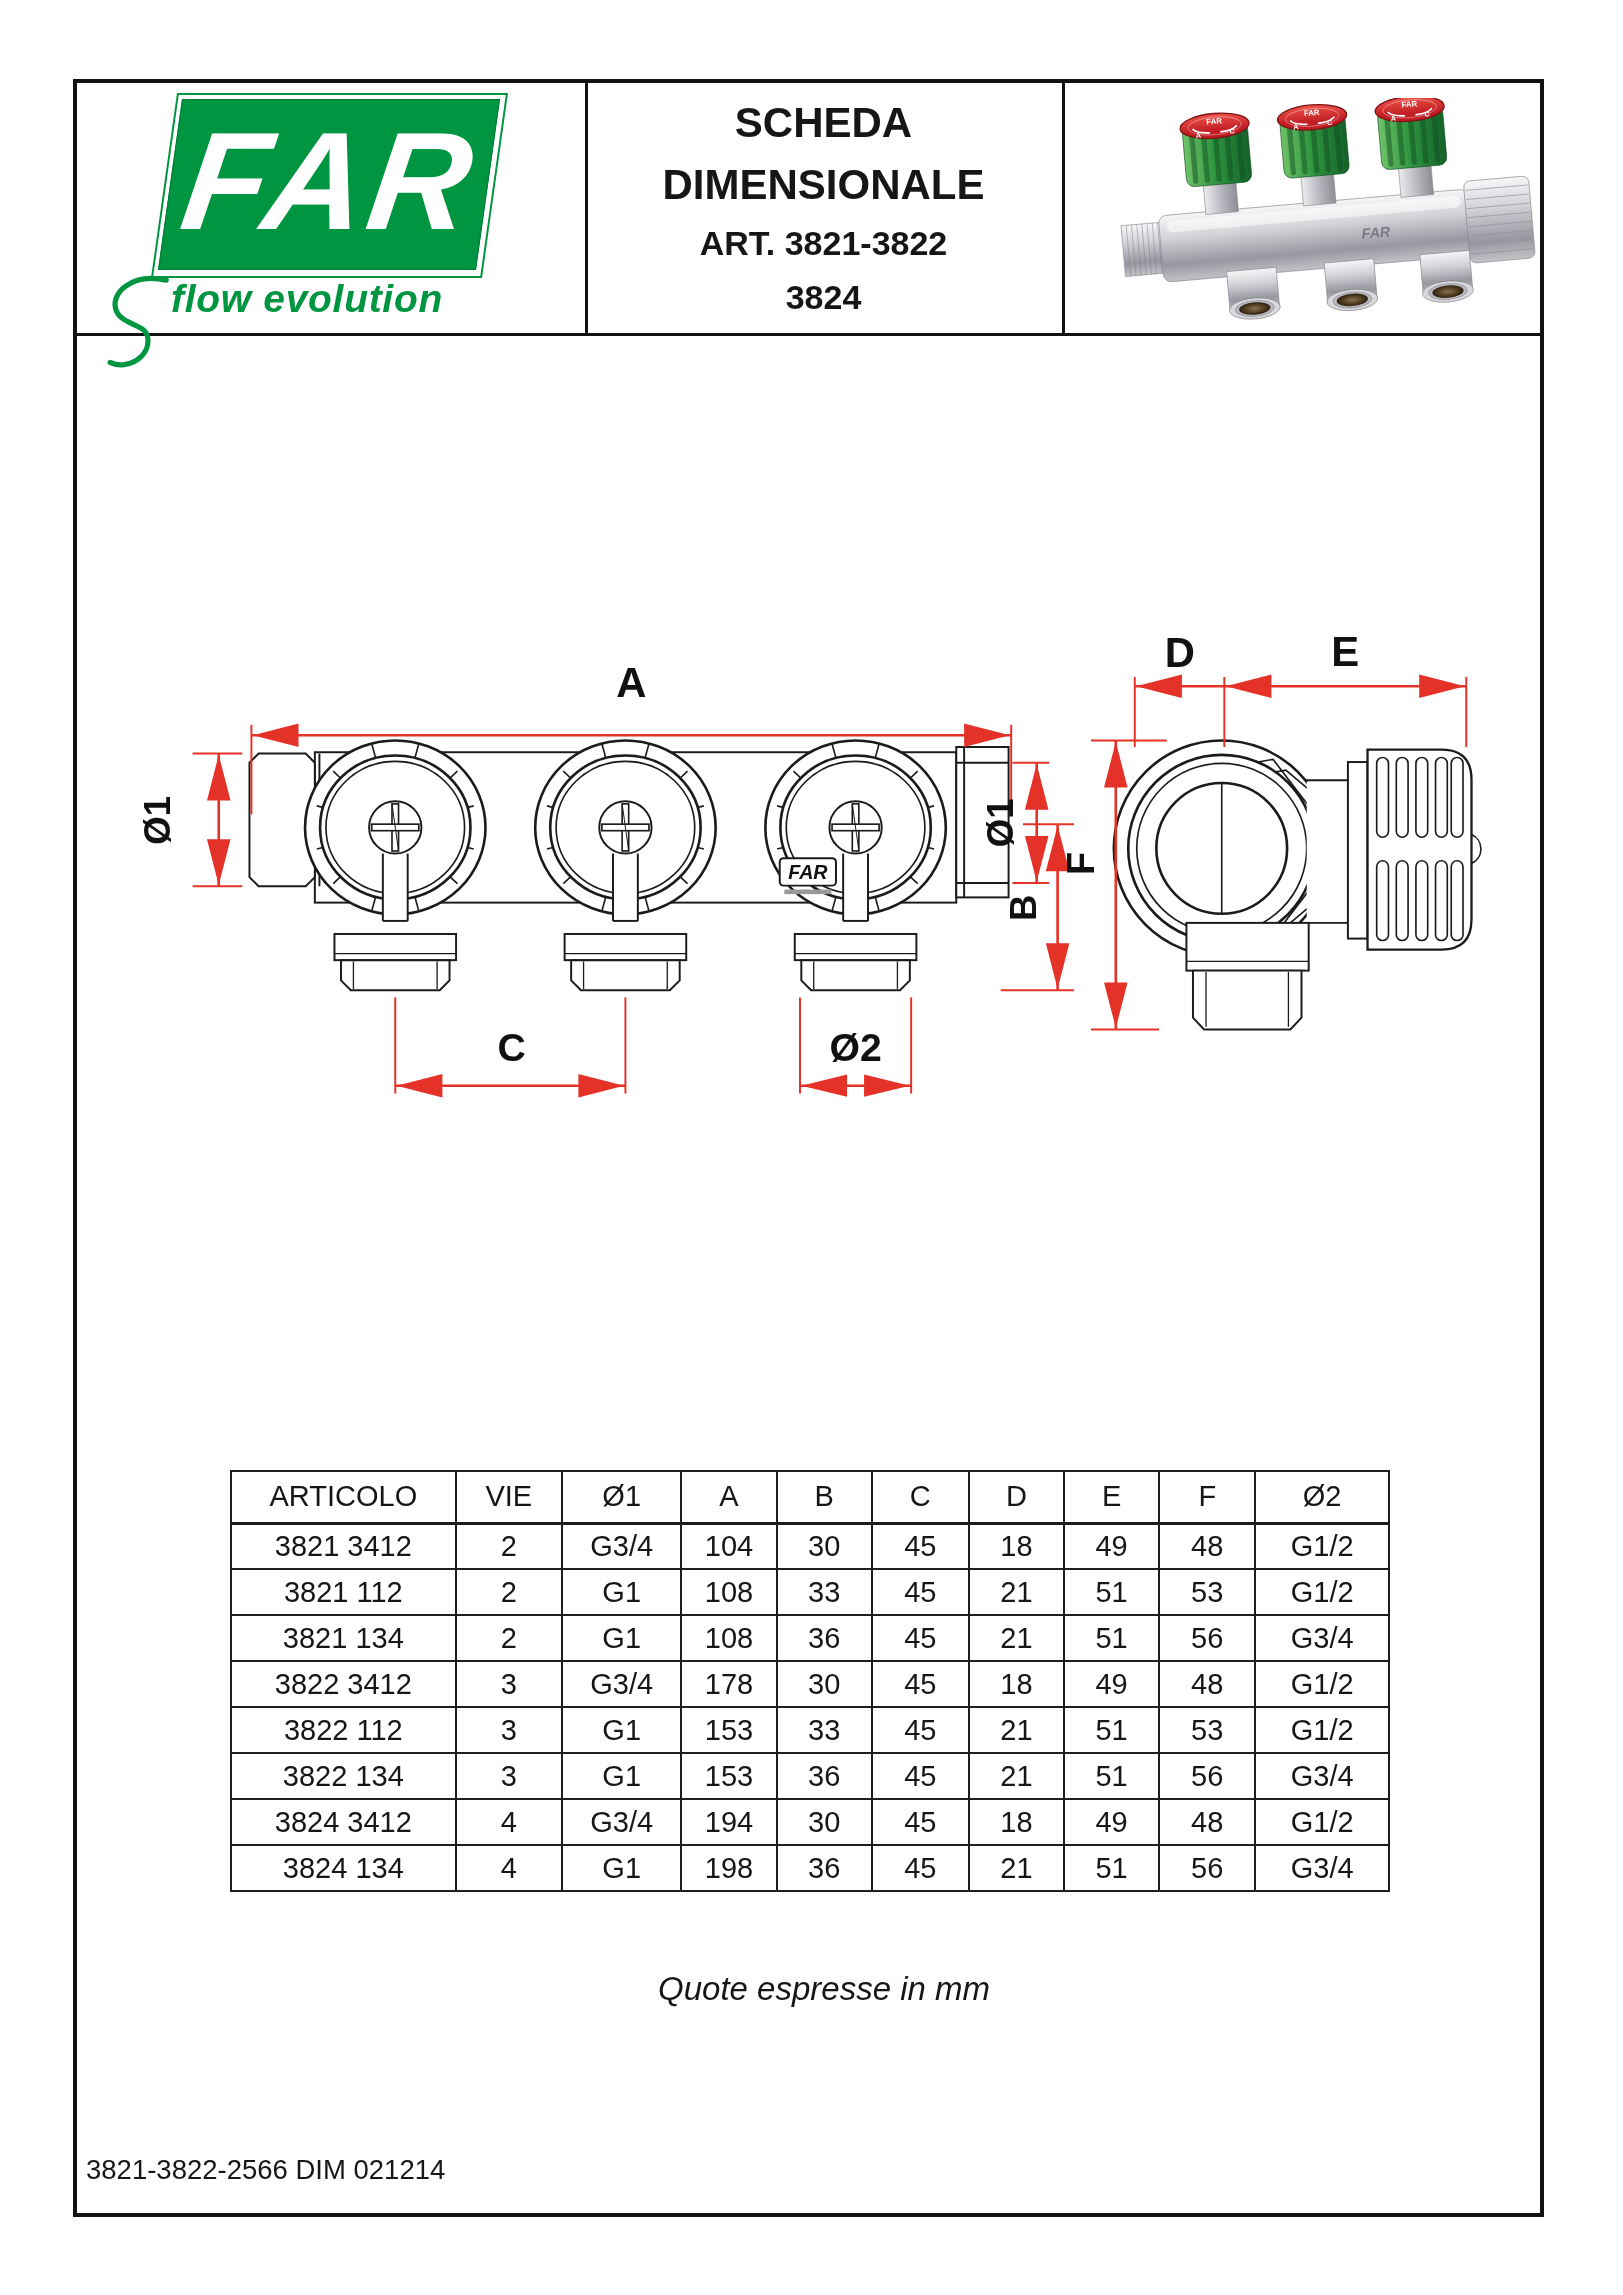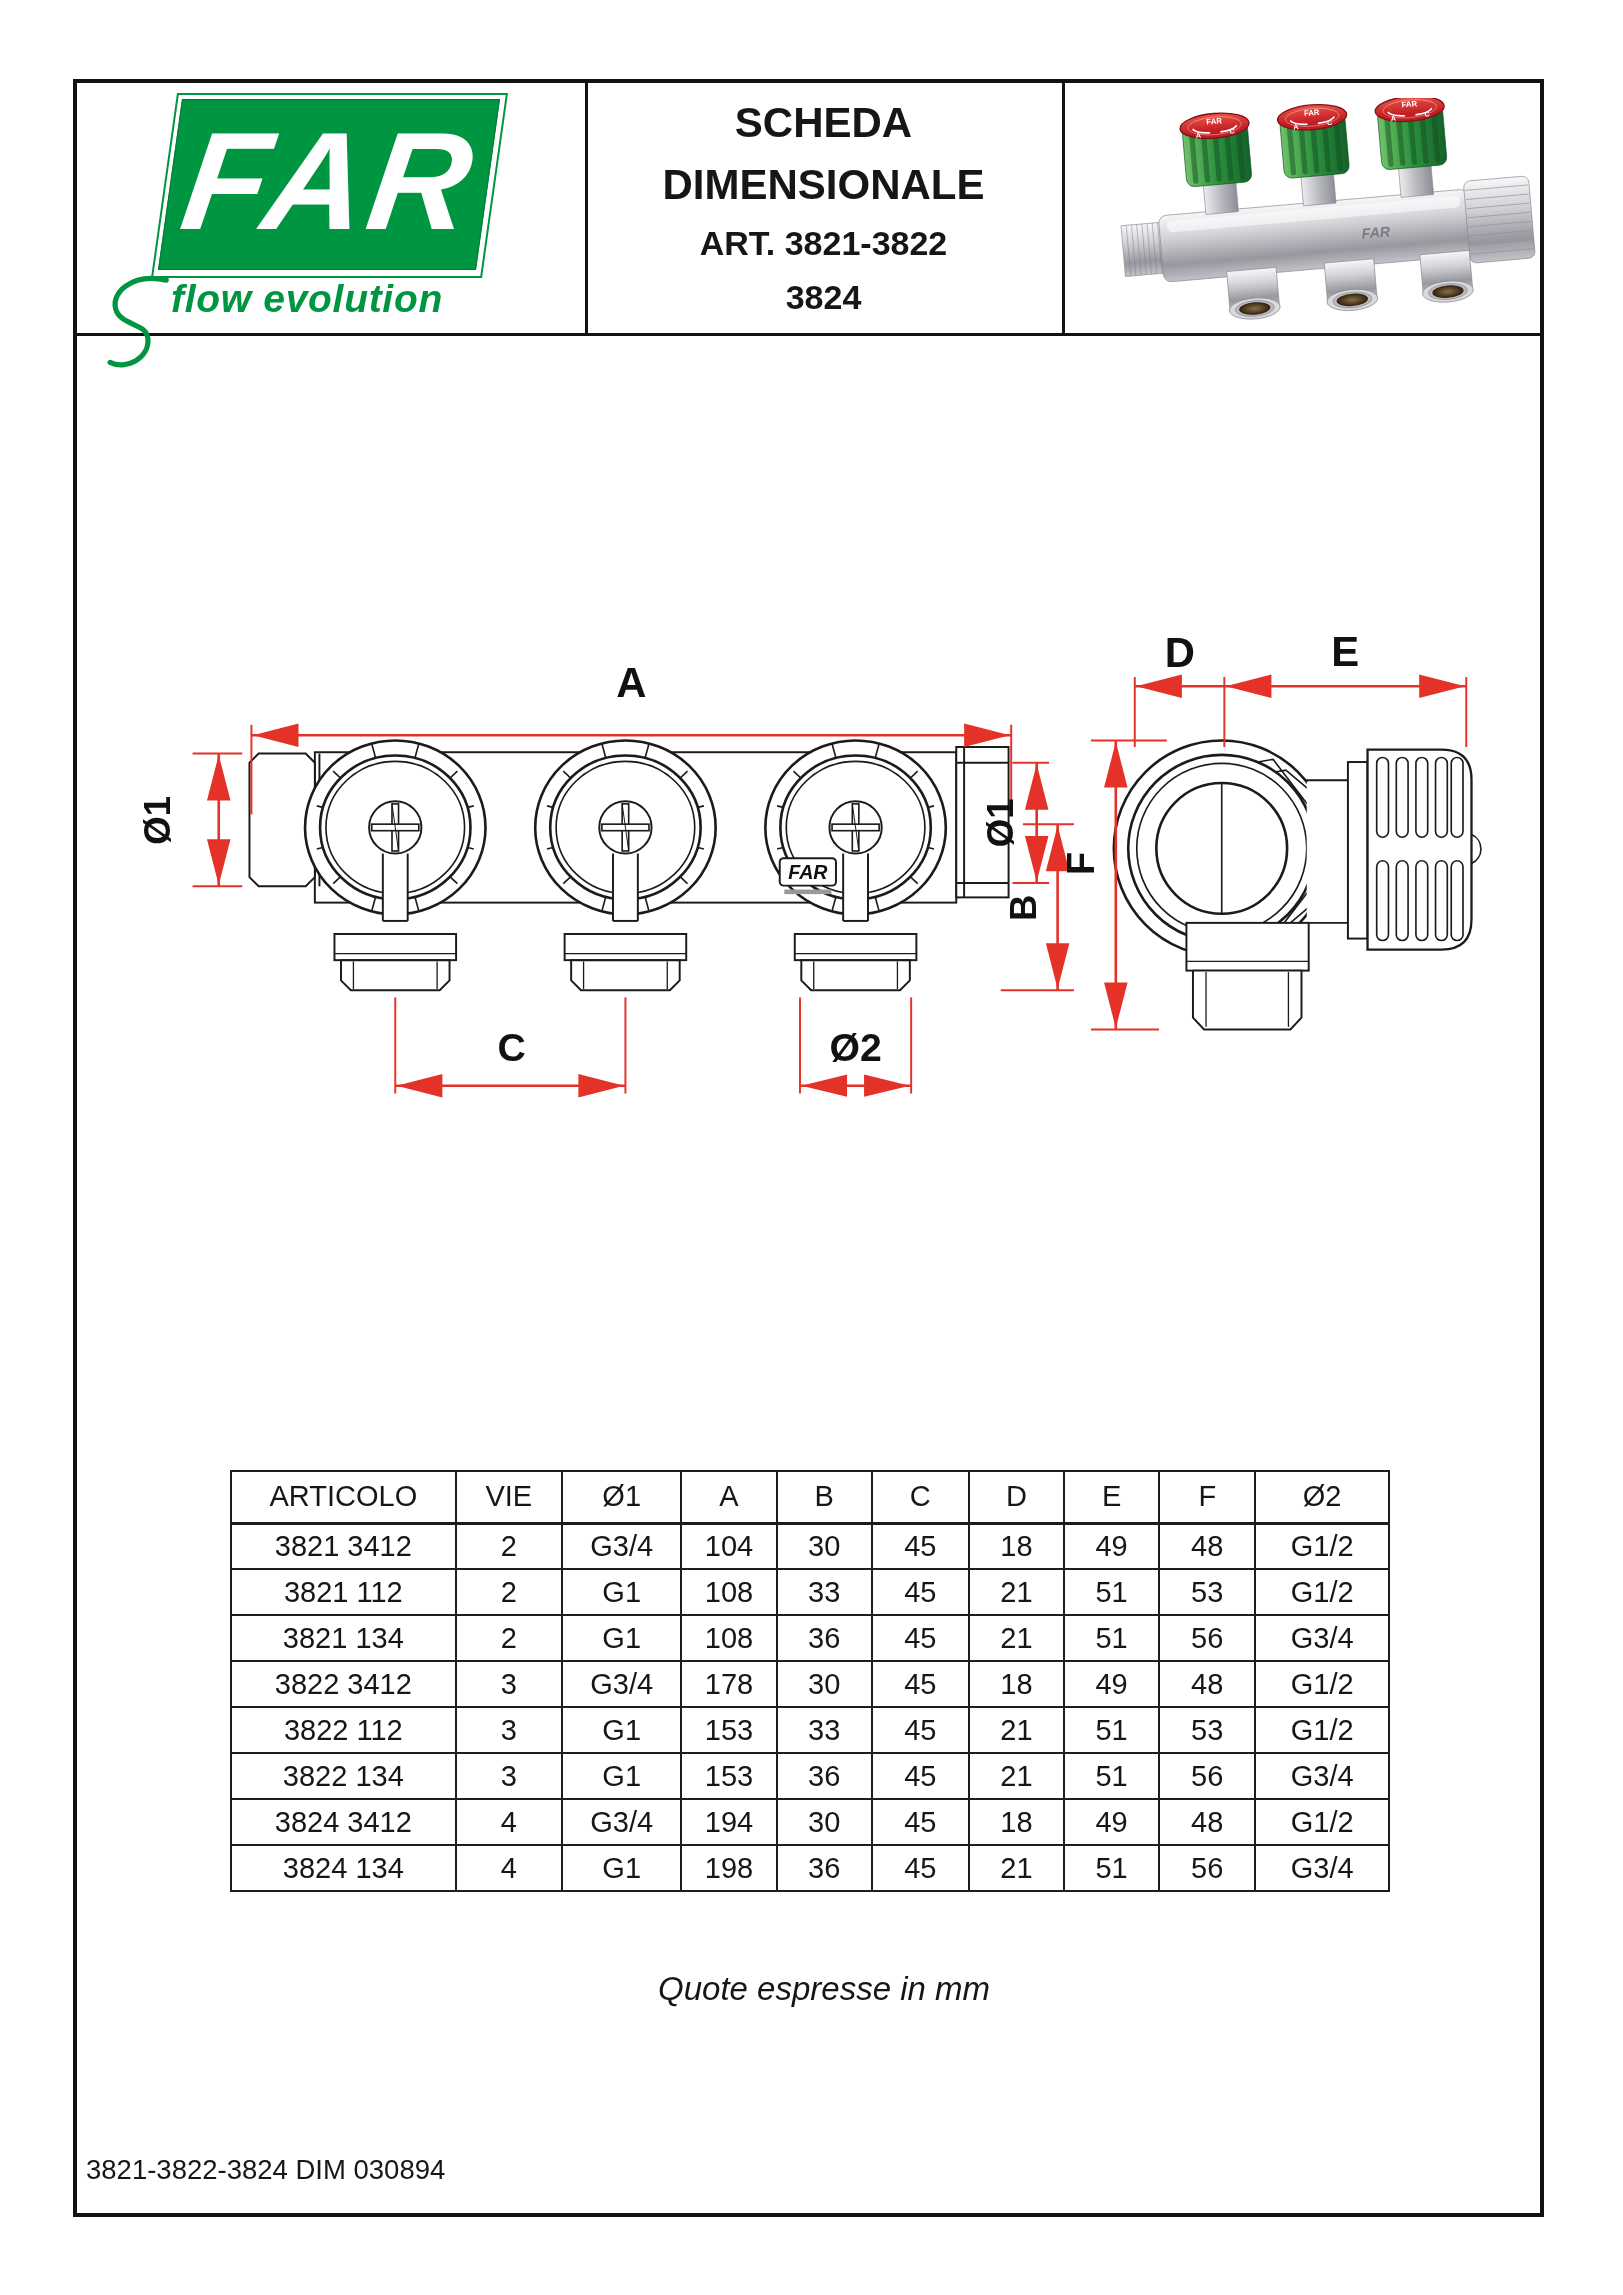--- a/index.html
+++ b/index.html
@@ -547,14 +547,14 @@
         <td class="col5">45</td>
         <td class="col6">21</td>
         <td class="col7">51</td>
         <td class="col8">56</td>
         <td class="col9">G3/4</td>
       </tr>
     </tbody>
 </table>
 
 <div class="abs caption">Quote espresse in mm</div>
-<div class="abs footer-text">3821-3822-3824 DIM 030894</div>
+<div class="abs footer-text">3821-3822-2566 DIM 021214</div>
 
 
 </body></html>

